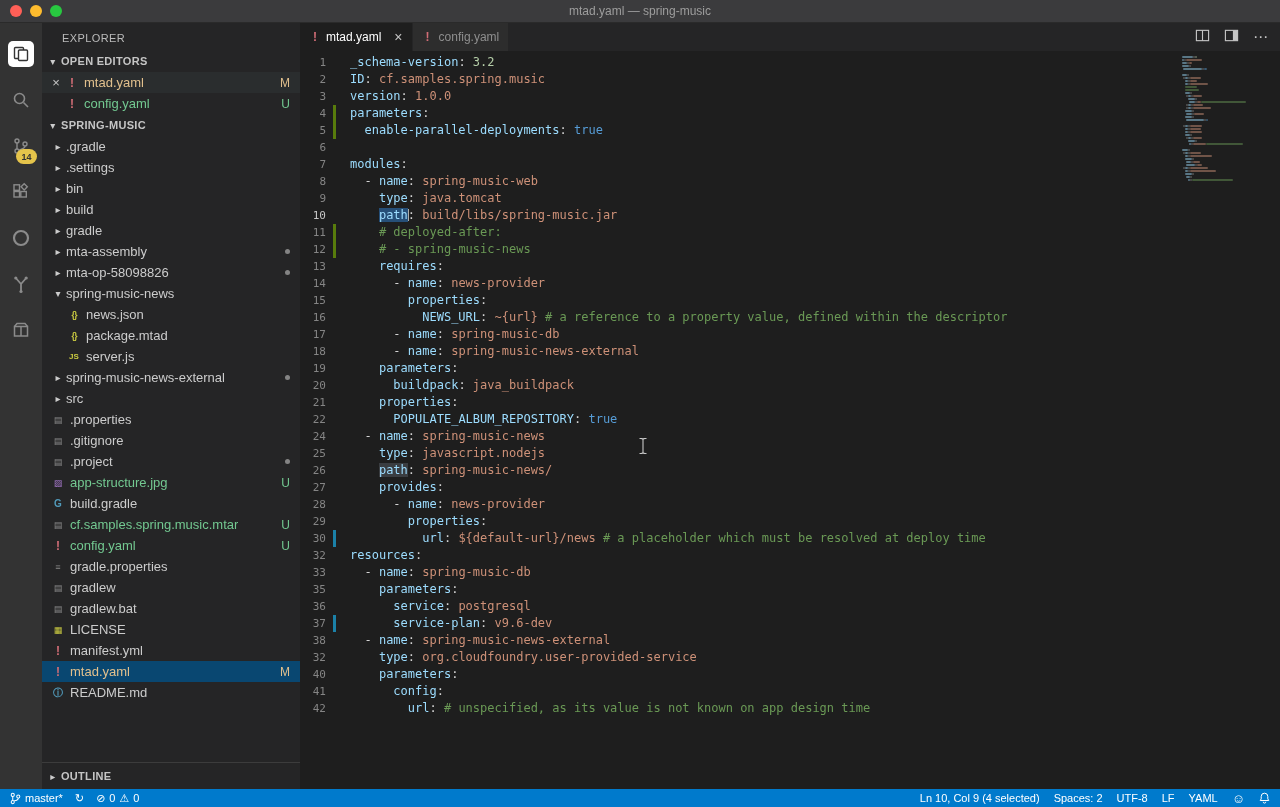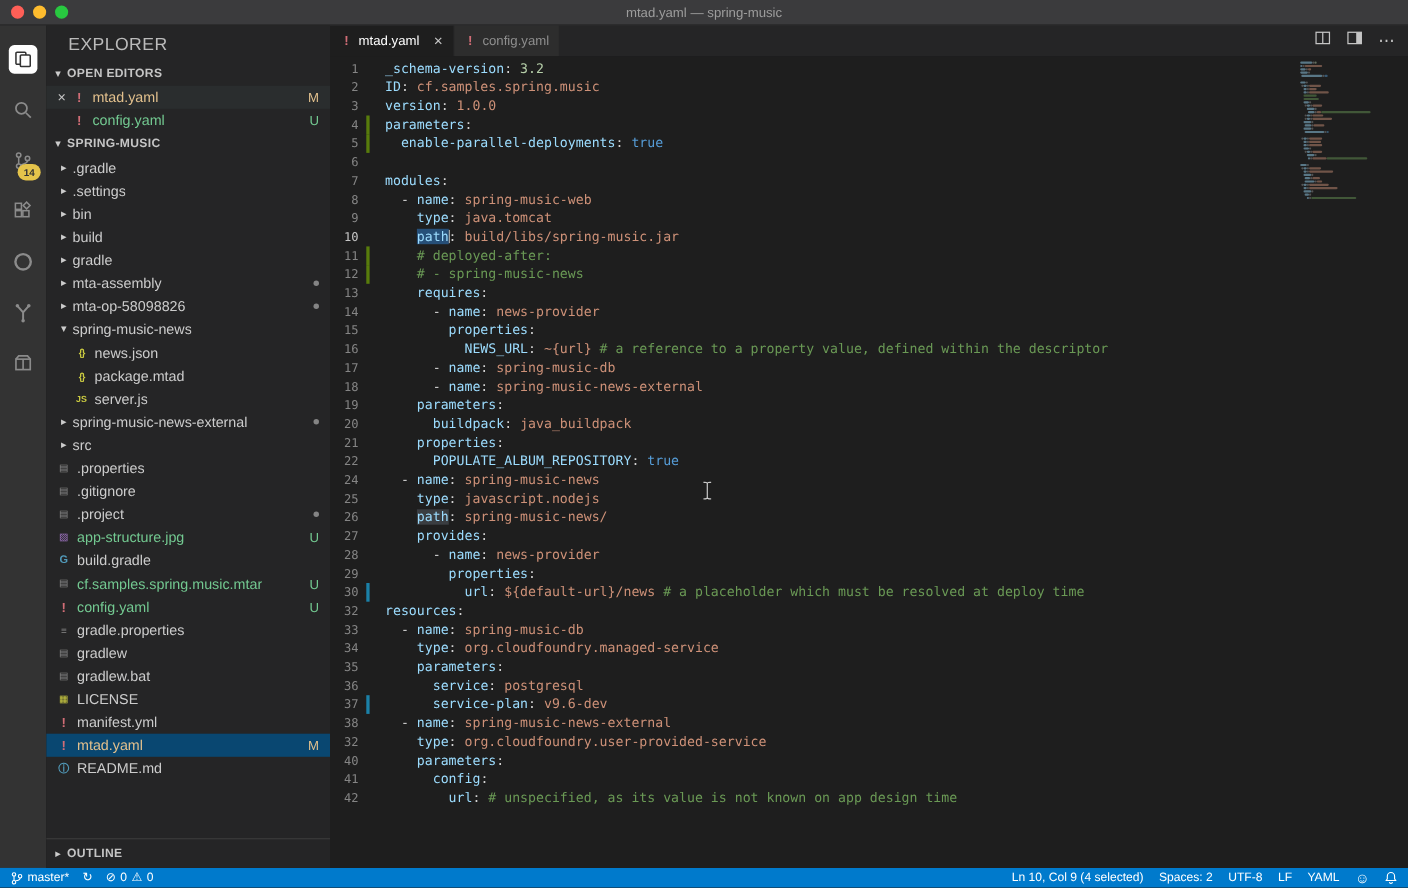--- a/index.html
+++ b/index.html
@@ -20,21 +20,21 @@
   .ab-item{width:42px;height:46px;display:flex;align-items:center;justify-content:center;
            position:relative;color:#8b8b8b;}
   .explorer-active-box{width:26px;height:26px;background:#ffffff;border-radius:5px;
            display:flex;align-items:center;justify-content:center;}
   .ab-badge{position:absolute;right:5px;bottom:5px;min-width:15px;height:15px;border-radius:8px;
             background:#e5c44b;color:#333;font-size:9px;font-weight:bold;display:flex;
             align-items:center;justify-content:center;padding:0 3px;}
   
   .sidebar{width:258px;background:#252526;flex:none;display:flex;flex-direction:column;
            position:relative;color:#cccccc;overflow:hidden;}
-  .sb-title{padding:9px 0 6px 20px;font-size:16px;color:#bbbbbb;letter-spacing:.4px;flex:none;}
+  .sb-title{padding:9px 0 6px 20px;font-size:11px;color:#bbbbbb;letter-spacing:.4px;flex:none;}
   .sec-header{height:22px;display:flex;align-items:center;font-size:11px;font-weight:700;
               color:#c5c5c5;padding-left:3px;flex:none;letter-spacing:.3px;}
   .chev{width:16px;text-align:center;font-size:10px;font-weight:400;flex:none;color:#cccccc;}
   .oe-row{height:21px;display:flex;align-items:center;font-size:13px;padding-left:6px;}
   .oe-row.active{background:#2a2d2e;}
   .oe-close{width:16px;text-align:center;color:#c5c5c5;font-size:13px;flex:none;}
   .ficon{width:16px;text-align:center;font-weight:700;flex:none;margin-right:4px;font-size:10px;}
   .ic-yaml{color:#d16d76;font-size:12px;}
   .ic-json{color:#cbcb41;font-size:9px;letter-spacing:-1px;}
   .ic-js{color:#cbcb41;font-size:8px;}
@@ -531,25 +531,20 @@
               <span class="ln">32</span>
               <span class="gutbar"></span>
               <span class="ct"><span class="tk-k">resources</span><span class="tk-p">:</span></span>
             </div>
             <div class="cl">
               <span class="ln">33</span>
               <span class="gutbar"></span>
               <span class="ct"><span class="tk-p">  - </span><span class="tk-k">name</span><span class="tk-p">: </span><span class="tk-s">spring-music-db</span></span>
             </div>
             <div class="cl">
-              <span class="ln">34</span>
-              <span class="gutbar"></span>
-              <span class="ct"><span class="tk-p">    </span><span class="tk-k">type</span><span class="tk-p">: </span><span class="tk-s">org.cloudfoundry.managed-service</span></span>
-            </div>
-            <div class="cl">
               <span class="ln">35</span>
               <span class="gutbar"></span>
               <span class="ct"><span class="tk-p">    </span><span class="tk-k">parameters</span><span class="tk-p">:</span></span>
             </div>
             <div class="cl">
               <span class="ln">36</span>
               <span class="gutbar"></span>
               <span class="ct"><span class="tk-p">      </span><span class="tk-k">service</span><span class="tk-p">: </span><span class="tk-s">postgresql</span></span>
             </div>
             <div class="cl">

